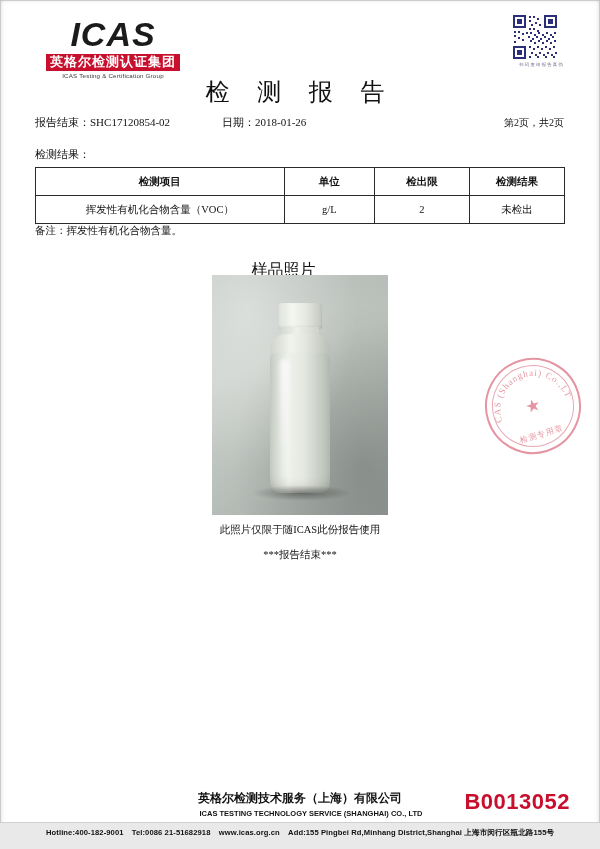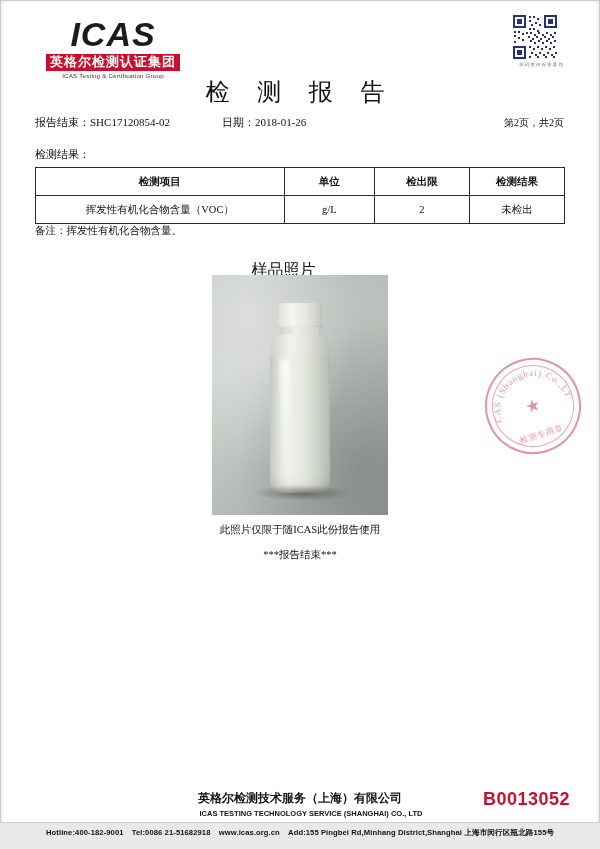--- a/index.html
+++ b/index.html
@@ -342,21 +342,21 @@
     font-size: 7.5px;
     font-weight: bold;
     color: #121212;
     font-family: "Liberation Sans", sans-serif;
     padding-left: 11px;
   }
   .serial {
     position: absolute;
     right: 30px;
     top: 789px;
-    font-size: 18px;
+    font-size: 22px;
     font-weight: bold;
     color: #c8102e;
     font-family: "Liberation Sans", sans-serif;
     letter-spacing: 0.5px;
   }
   .footer-bar {
     position: absolute;
     left: 0;
     top: 822px;
     width: 600px;

